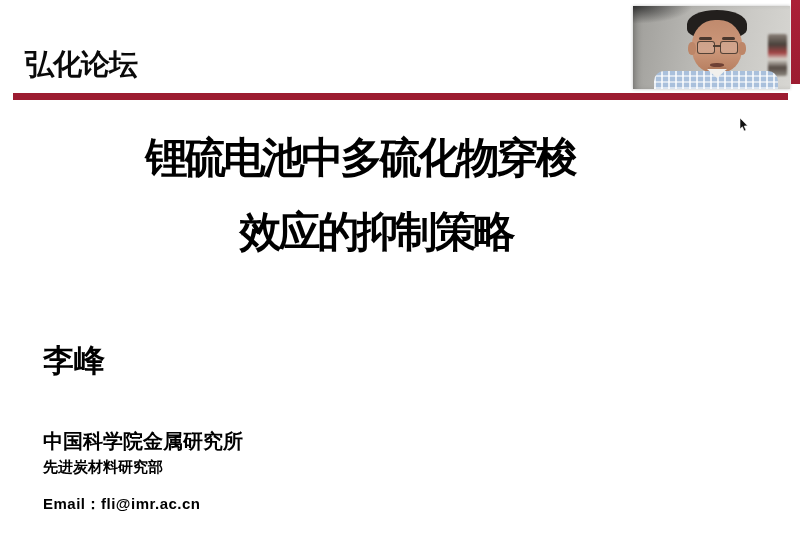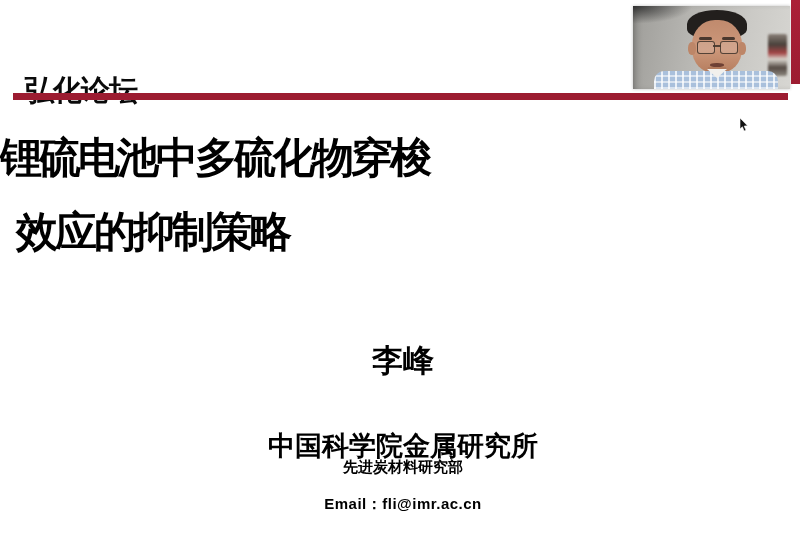--- a/index.html
+++ b/index.html
@@ -10,39 +10,39 @@
     overflow: hidden;
     font-family: "Liberation Sans", sans-serif;
     color: #000;
   }
   .abs { position: absolute; }
 
   
   .forum-label {
     left: 25px; top: 45px;
     font-size: 29px; font-weight: 700; letter-spacing: -1px;
-    color: #0a0a0a; white-space: nowrap; margin-top: 26px;
+    color: #0a0a0a; white-space: nowrap;
   }
   .header-rule {
     left: 13px; top: 93px; width: 775px; height: 7px;
     background: #9c1c31;
   }
 
   
   .title-line {
-    left: 0; width: 720px; text-align: left;
+    left: 0; width: 720px; text-align: center;
     font-size: 42px; font-weight: 700; letter-spacing: -3px;
     white-space: nowrap;
   }
   .title-1 { top: 130px; }
   .title-2 { top: 204px; margin-left: 16px; }
 
-  .center-block { left: 43px; width: 720px; text-align: center; white-space: nowrap; }
+  .center-block { left: 43px; width: 720px; text-align: left; white-space: nowrap; }
   .presenter   { top: 340px; font-size: 31px; font-weight: 700; }
-  .aff-1       { top: 428px; font-size: 27px; font-weight: 700; letter-spacing: 0px; }
+  .aff-1       { top: 428px; font-size: 20px; font-weight: 700; letter-spacing: 0px; }
   .aff-2       { top: 458px; font-size: 15px; font-weight: 700; }
   .email-line  { top: 495px; font-size: 15px; font-weight: 700; letter-spacing: 0.5px; }
 
   
   .webcam {
     left: 633px; top: 6px; width: 157px; height: 83px;
     background: linear-gradient(100deg, #9e9d99 0%, #b6b5b1 35%, #cbcac6 70%, #d7d6d2 100%);
     overflow: hidden;
     box-shadow: 0 0 3px rgba(0,0,0,0.25), inset 6px 0 10px -6px rgba(0,0,0,0.45);
   }

